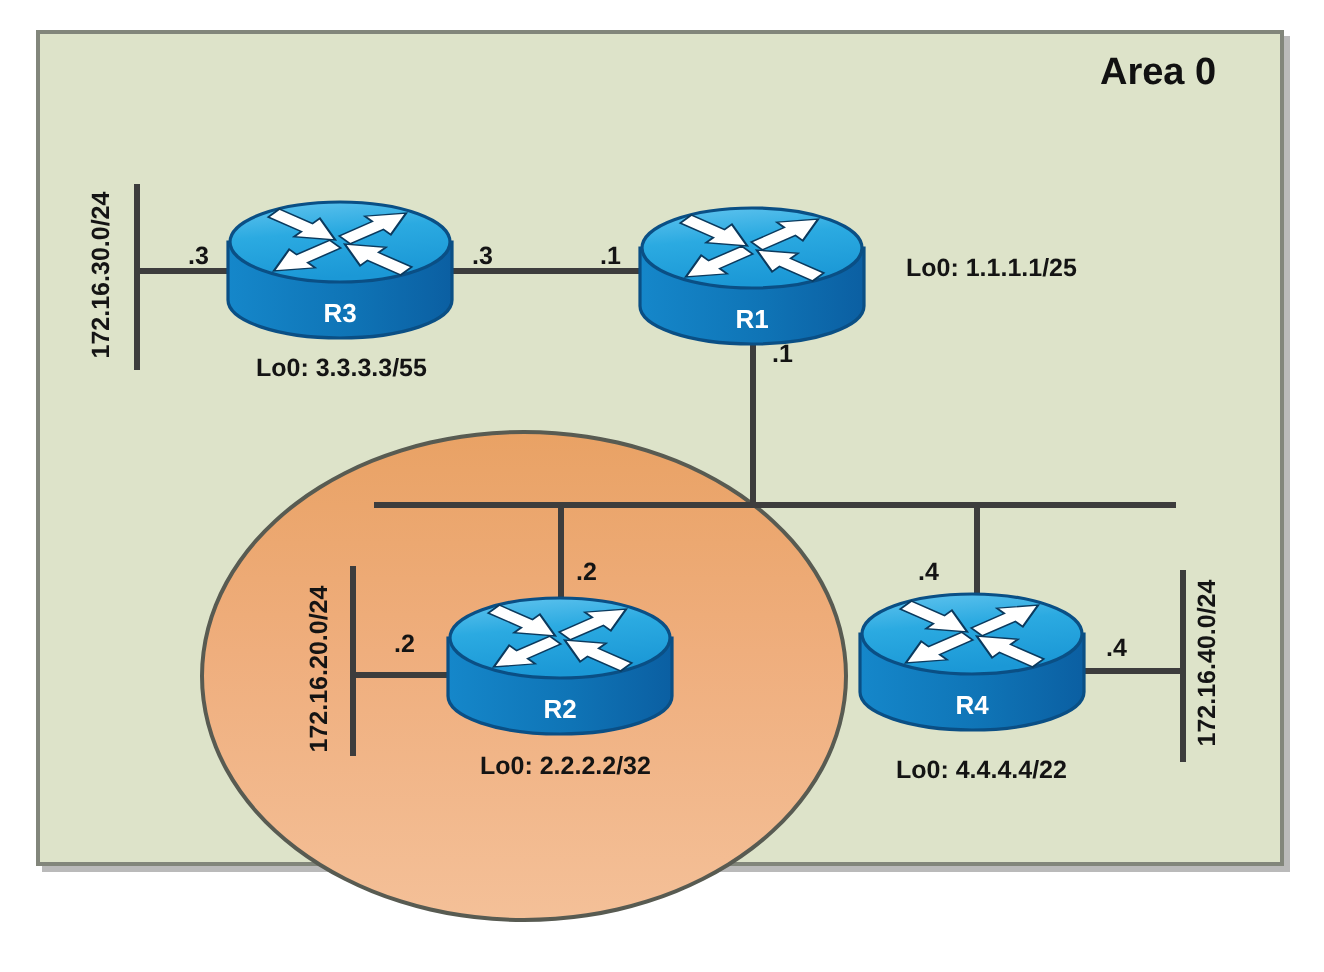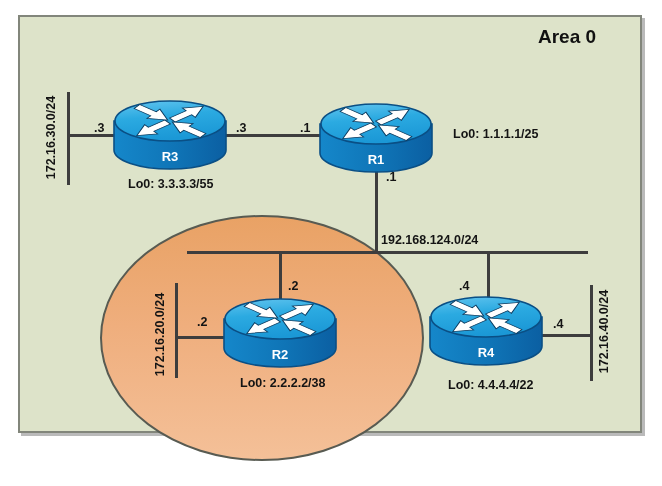--- a/index.html
+++ b/index.html
@@ -24,21 +24,21 @@
   .lbl{
     position:absolute;z-index:4;font-weight:bold;font-size:12.5px;
     color:#141414;white-space:nowrap;line-height:15px;
   }
   .vlbl{
     position:absolute;z-index:4;font-weight:bold;font-size:12.5px;
     color:#141414;white-space:nowrap;line-height:15px;
     transform:rotate(-90deg);transform-origin:center center;
     width:92px;text-align:center;
   }
-  .area-title{font-size:19px;color:#111111;}
+  .area-title{font-size:19px;color:#111111;margin-left:12px;}
   .rname{font-weight:bold;font-size:13px;fill:#ffffff;font-family:"Liberation Sans",sans-serif;}
 </style>
 </head>
 <body>
 
 <div class="canvas">
 
   <svg width="0" height="0" style="position:absolute" aria-hidden="true">
     <defs>
       <linearGradient id="rtop" x1="0" y1="0" x2="0.25" y2="1">
@@ -113,28 +113,27 @@
       <polygon transform="rotate(-38)" points="3,-4.5 24,-4.5 24,-10.5 42,0 24,10.5 24,4.5 3,4.5"></polygon>
       <polygon transform="rotate(142)" points="3,-4.5 24,-4.5 24,-10.5 42,0 24,10.5 24,4.5 3,4.5"></polygon>
       <polygon transform="rotate(38)" points="-42,-4.5 -21,-4.5 -21,-10.5 -3,0 -21,10.5 -21,4.5 -42,4.5"></polygon>
       <polygon transform="rotate(218)" points="-42,-4.5 -21,-4.5 -21,-10.5 -3,0 -21,10.5 -21,4.5 -42,4.5"></polygon>
     </g>
     <text class="rname" x="58" y="62" text-anchor="middle">R4</text>
   </svg>
 
   <div class="lbl area-title" style="left:538px;top:29px">Area 0</div>
 
-  <div class="lbl" style="left:381px;top:233px">192.168.124.0/24</div>
 
   <div class="vlbl" style="left:5px;top:130px">172.16.30.0/24</div>
   <div class="vlbl" style="left:114px;top:327px">172.16.20.0/24</div>
   <div class="vlbl" style="left:558px;top:324px">172.16.40.0/24</div>
 
   <div class="lbl" style="left:453px;top:127px">Lo0: 1.1.1.1/25</div>
-  <div class="lbl" style="left:240px;top:376px">Lo0: 2.2.2.2/38</div>
+  <div class="lbl" style="left:240px;top:376px">Lo0: 2.2.2.2/32</div>
   <div class="lbl" style="left:128px;top:177px">Lo0: 3.3.3.3/55</div>
   <div class="lbl" style="left:448px;top:378px">Lo0: 4.4.4.4/22</div>
 
   <div class="lbl" style="left:94px;top:121px">.3</div>
   <div class="lbl" style="left:236px;top:121px">.3</div>
   <div class="lbl" style="left:300px;top:121px">.1</div>
   <div class="lbl" style="left:386px;top:170px">.1</div>
   <div class="lbl" style="left:288px;top:279px">.2</div>
   <div class="lbl" style="left:197px;top:315px">.2</div>
   <div class="lbl" style="left:459px;top:279px">.4</div>

